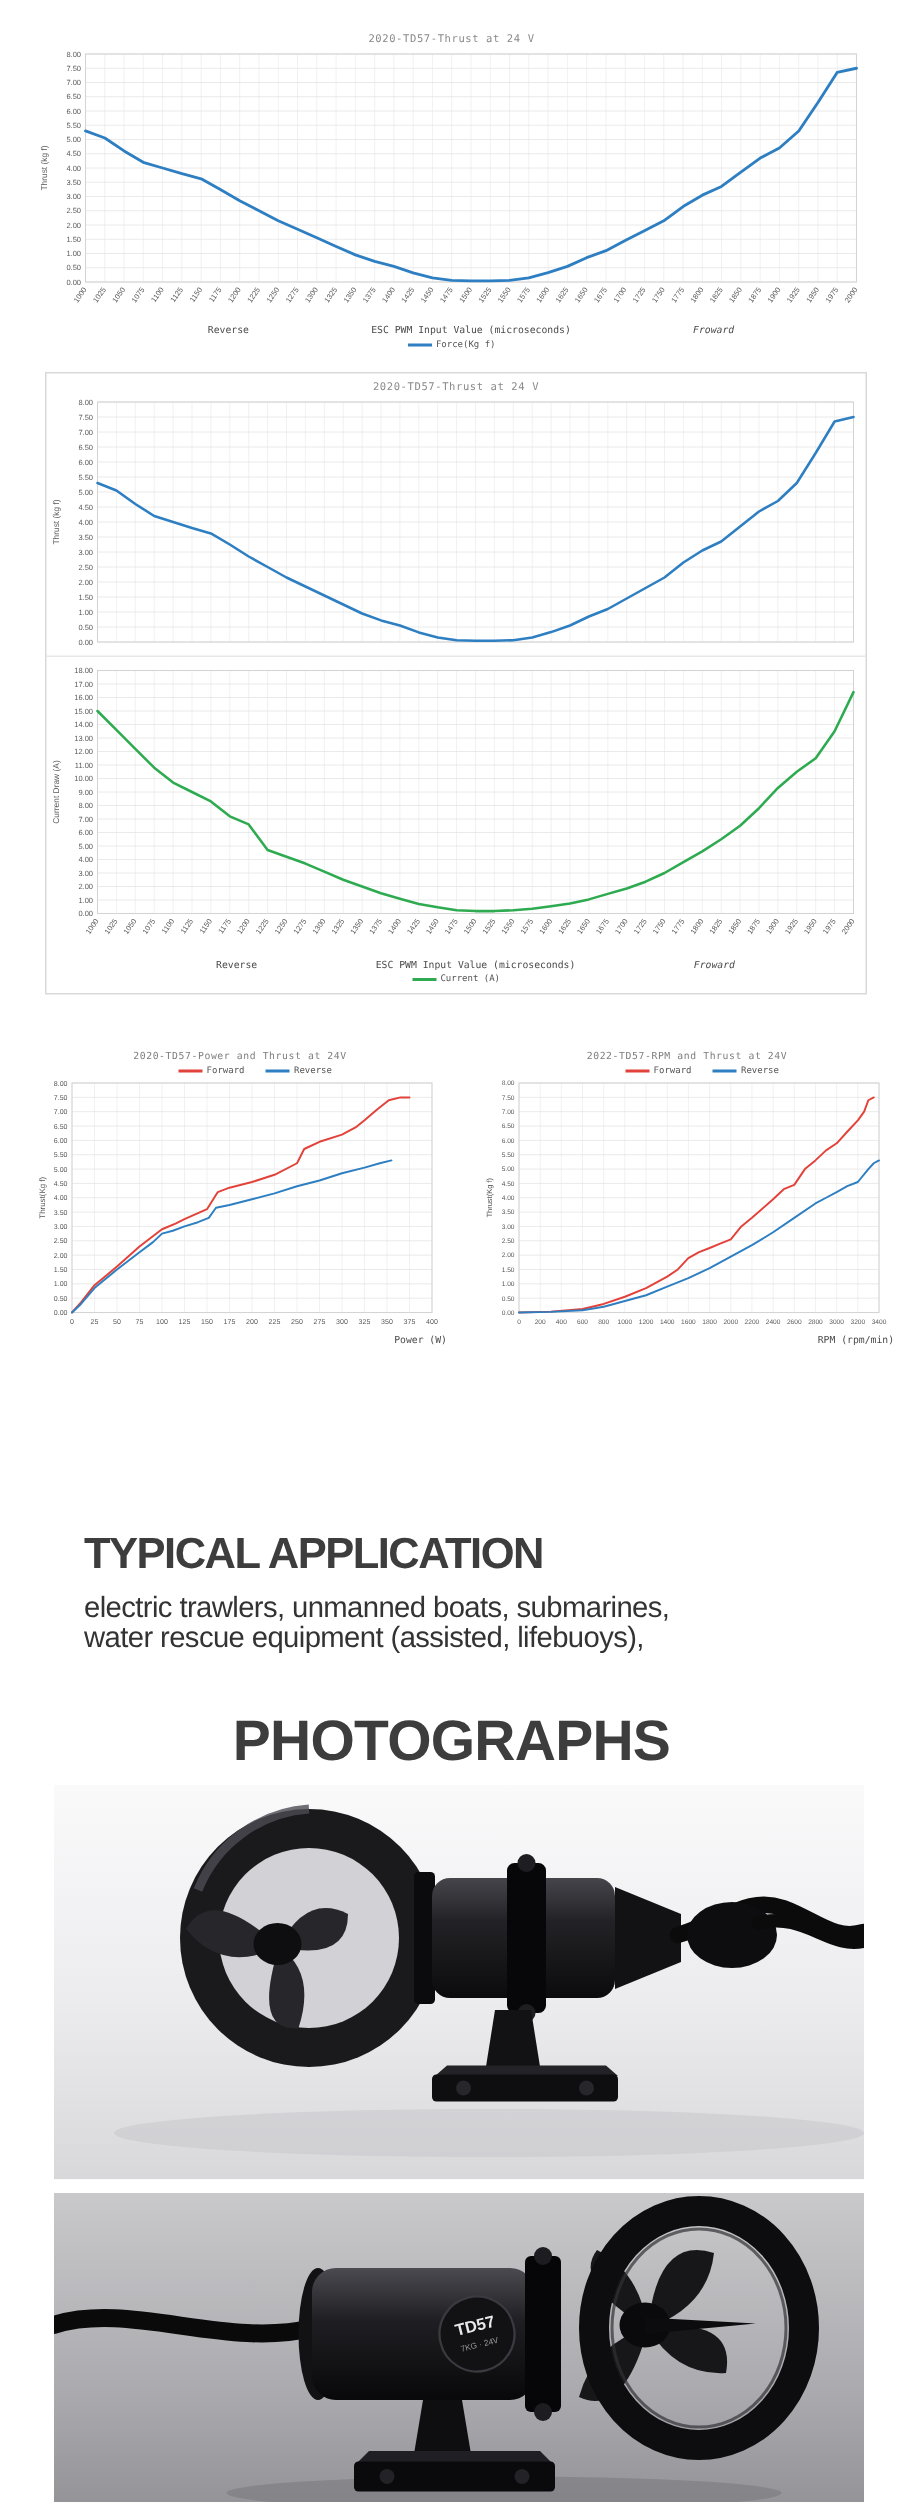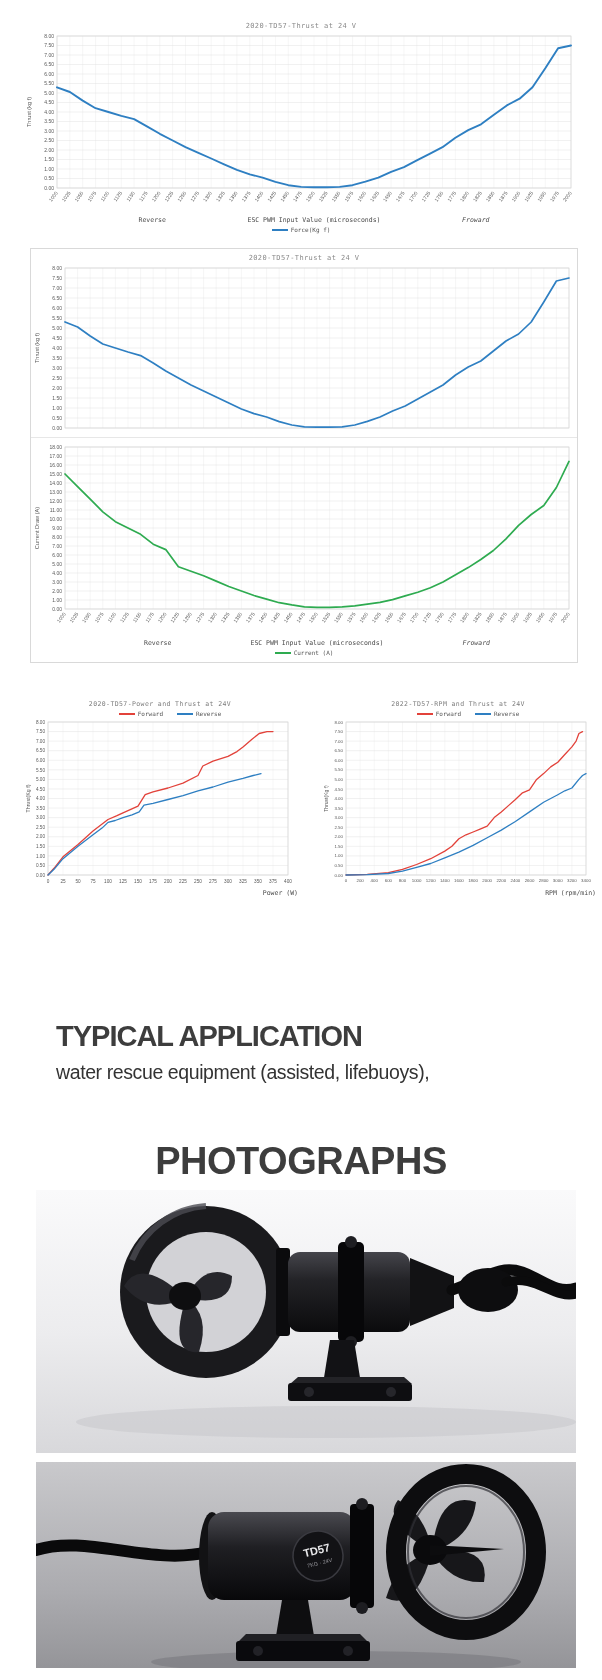--- a/index.html
+++ b/index.html
@@ -591,20 +591,21 @@
           <text x="8" y="80.5" font-size="5" fill="#595959" text-anchor="middle" transform="rotate(-90 8 80.5)">Thrust(Kg f)</text>
           <polyline points="26.0,157.0 47.2,156.4 68.4,154.7 82.5,151.3 96.6,146.5 110.7,140.7 124.8,133.1 131.9,128.3 138.9,120.7 146.0,116.8 153.1,114.0 160.1,111.1 167.2,108.2 174.2,99.6 181.3,93.9 195.4,81.5 202.5,74.8 209.5,71.9 216.6,61.4 223.6,55.6 230.7,48.9 237.8,44.2 244.8,36.5 251.9,28.9 256.1,23.1 258.9,15.5 262.5,13.6" fill="none" stroke="#e2423a" stroke-width="1.3" stroke-linecap="round" stroke-linejoin="round"></polyline>
           <polyline points="26.0,157.0 47.2,156.6 68.4,155.5 82.5,153.2 96.6,149.3 110.7,145.5 124.8,139.8 138.9,134.1 153.1,127.4 167.2,119.7 181.3,112.1 195.4,103.5 209.5,93.9 223.6,84.3 230.7,80.5 237.8,76.7 244.8,72.8 251.9,70.0 258.9,61.4 262.5,57.5 266.0,55.6" fill="none" stroke="#2e7fc2" stroke-width="1.3" stroke-linecap="round" stroke-linejoin="round"></polyline>
         </svg>
       <div class="xlabel">RPM (rpm/min)</div>
     </div>
   </div>
 
   <div id="app">
     <h2>TYPICAL APPLICATION</h2>
+    <div class="pline">electric trawlers, unmanned boats, submarines,</div>
     <div class="pline">water rescue equipment (assisted, lifebuoys),</div>
   </div>
 
   <div id="photos-title">PHOTOGRAPHS</div>
 
   <div id="photo1" class="photo">
     <svg viewBox="0 0 540 263">
       <defs>
         <linearGradient id="p1bg" x1="0" y1="0" x2="0" y2="1">
           <stop offset="0" stop-color="#fafafb"></stop>

